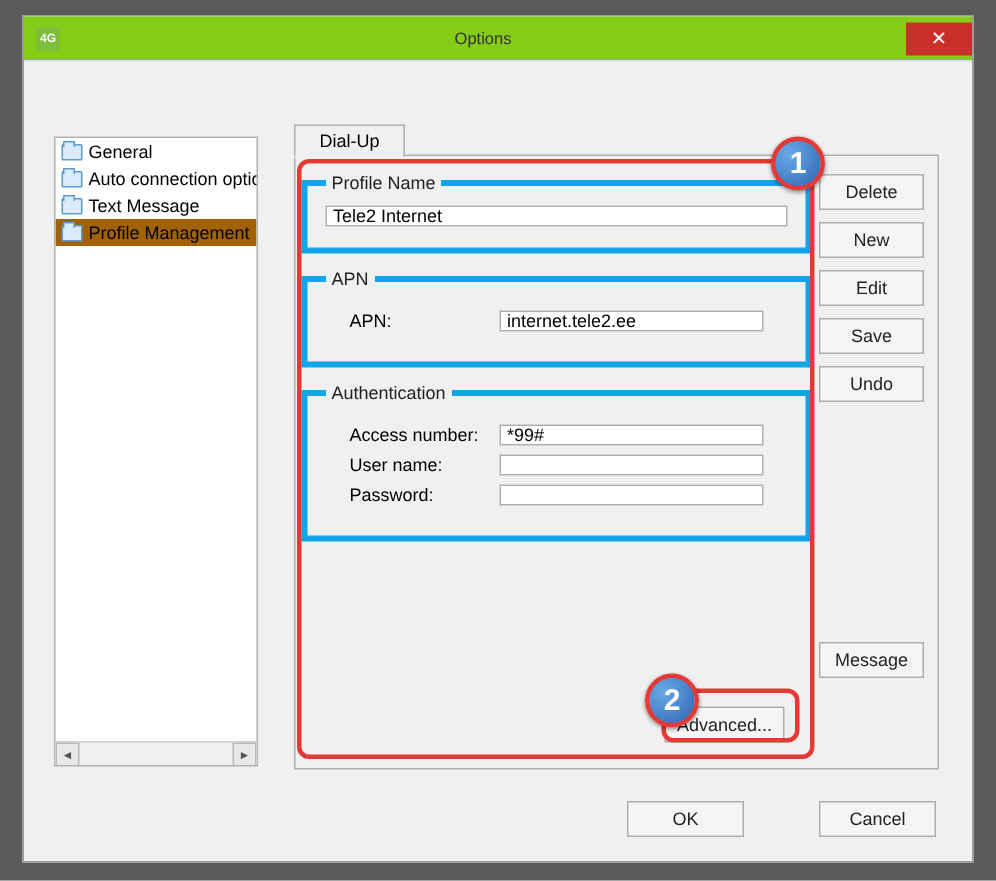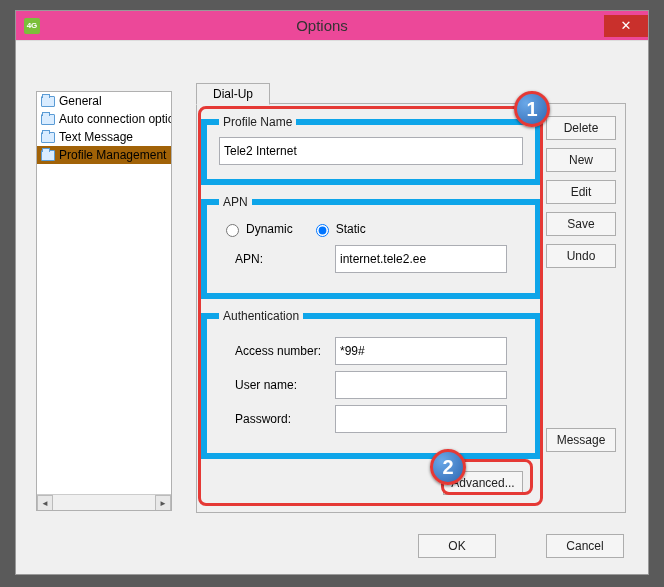--- a/index.html
+++ b/index.html
@@ -16,42 +16,42 @@
     position: absolute;
     left: 15px;
     top: 10px;
     width: 634px;
     height: 565px;
     background: #fff;
     border: 1px solid #999;
   }
   .titlebar {
     height: 30px;
-    background: #ec4899;
+    background: #84cc16;
     border-bottom: 1px solid #ddd;
     position: relative;
     display: flex;
     align-items: center;
   }
   .titlebar .app-icon {
     width: 16px; height: 16px;
     margin-left: 8px;
     background: #7bbf3a;
     border-radius: 2px;
     color: #fff;
     font-size: 8px;
     font-weight: bold;
     display: flex;
     align-items: center;
     justify-content: center;
   }
   .titlebar .title-text {
     flex: 1;
     text-align: center;
-    font-size: 15px;
+    font-size: 11px;
     color: #333;
   }
   .titlebar .close-btn {
     width: 44px;
     height: 22px;
     background: #c9302c;
     color: #fff;
     display: flex;
     align-items: center;
     justify-content: center;
@@ -174,31 +174,31 @@
 
   
   .main-form {
     position: absolute;
     left: 185px;
     top: 68px;
     width: 340px;
     height: 400px;
   }
   fieldset {
-    border: 6px solid #0ea5e9;
+    border: 4px solid #0ea5e9;
     margin: 6px 0 10px 0;
     padding: 8px 12px 14px 12px;
   }
   legend {
     font-size: 12px;
     color: #222;
     padding: 0 4px;
   }
   .text-input {
-    height: 28px;
+    height: 14px;
     border: 1px solid #abadb3;
     background: #fff;
     padding: 2px 4px;
     font-size: 12px;
     width: 100%;
   }
   .row {
     display: flex;
     align-items: center;
     margin: 6px 16px;
@@ -310,30 +310,20 @@
 
     <div class="main-form">
 
       <fieldset>
         <legend>Profile Name</legend>
         <input class="text-input" value="Tele2 Internet" style="">
       </fieldset>
 
       <fieldset>
         <legend>APN</legend>
-        <div class="radios">
-          <label>
-            <input type="radio" name="apnmode" style="">
-            <span>Dynamic</span>
-          </label>
-          <label>
-            <input type="radio" name="apnmode" checked="" style="">
-            <span>Static</span>
-          </label>
-        </div>
         <div class="row">
           <label class="lbl">APN:</label>
           <input class="text-input" value="internet.tele2.ee" style="">
         </div>
       </fieldset>
 
       <fieldset>
         <legend>Authentication</legend>
         <div class="row">
           <label class="lbl">Access number:</label>

